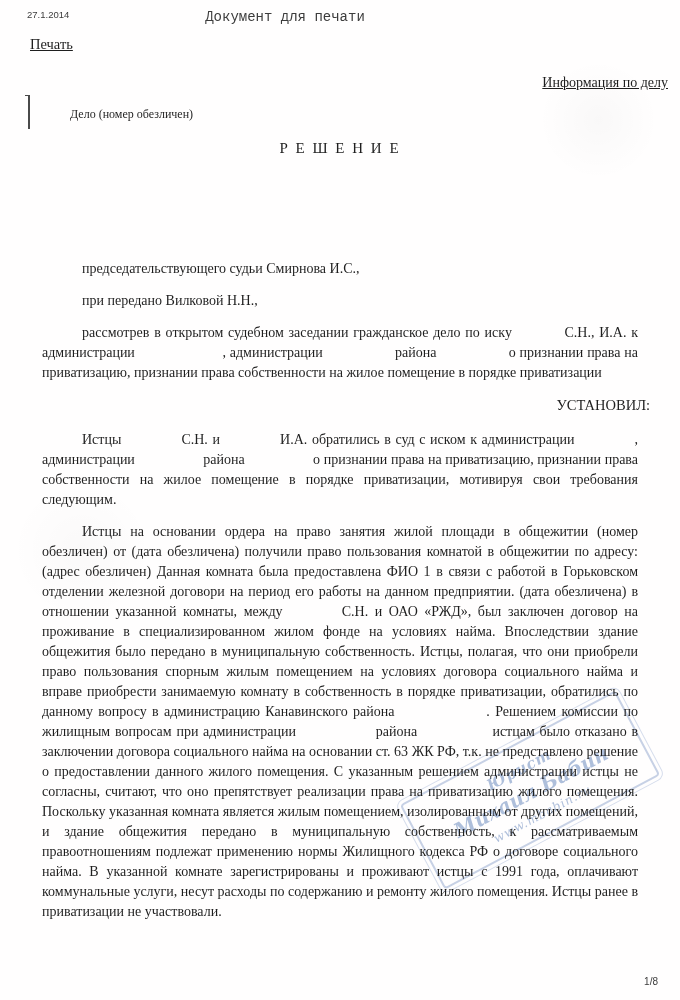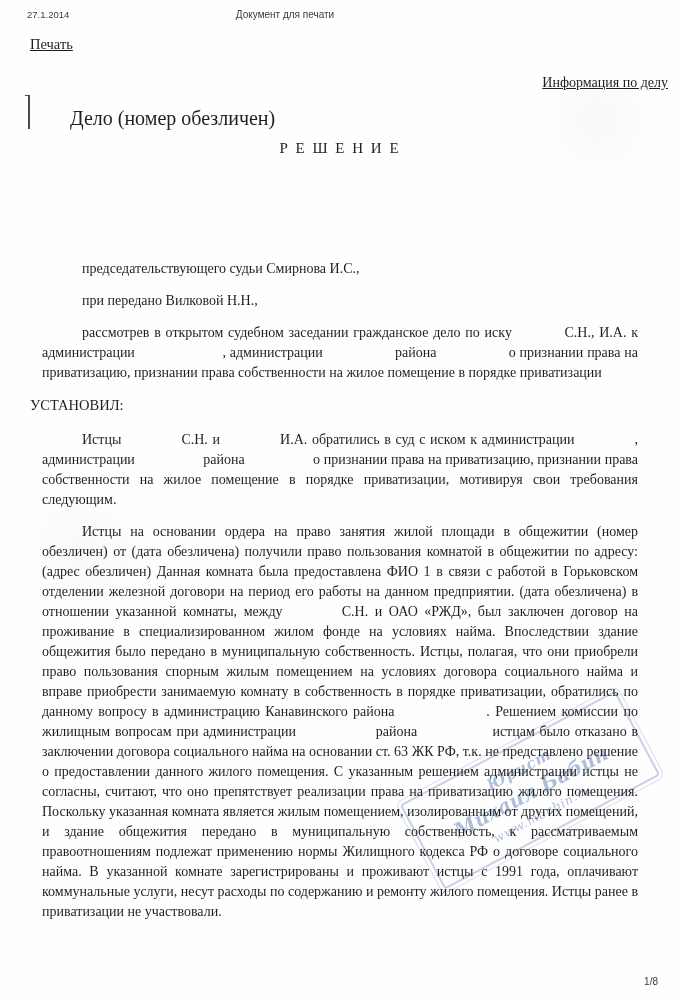--- a/index.html
+++ b/index.html
@@ -20,22 +20,22 @@
     padding-left: 18px;
   }
   .print-date {
     position: absolute; left: 27px; top: 9px;
     font-family: "Liberation Sans", sans-serif;
     font-size: 9.5px; color: #3c3c3c;
   }
   .print-title {
     position: absolute; left: 0; top: 9px; width: 570px;
     text-align: center;
-    font-family: Liberation Sans, sans-serif;
-    font-size: 10px; color: #3c3c3c;
+    font-family: Liberation Mono, monospace;
+    font-size: 14px; color: #3c3c3c;
   }
   .print-link {
     position: absolute; left: 30px; top: 36px;
     font-size: 14.5px; color: #1f1f1f;
     text-decoration: underline; cursor: pointer;
   }
   .doc-title {
     position: absolute; left: 0; right: 0; top: 54px;
     text-align: center; font-size: 15.5px;
   }
@@ -45,40 +45,40 @@
     text-decoration: underline; cursor: pointer;
   }
   .cursor-mark {
     position: absolute; left: 28px; top: 96px;
     width: 2px; height: 33px; background: #4a4a4a;
   }
   .cursor-mark::after {
     content: ""; position: absolute; left: -3px; top: -1px;
     width: 5px; height: 1px; background: #4a4a4a;
   }
-  .case-line { position: absolute; left: 70px; top: 107px; font-size: 20px; }
+  .case-line { position: absolute; left: 70px; top: 107px; font-size: 12px; }
   .heading {
     position: absolute; left: 0; right: 0; top: 140px;
     text-align: center; font-size: 15px; letter-spacing: 2px;
   }
   .subheading {
     position: absolute; left: 0; right: 0; top: 177px;
     text-align: center; font-size: 14.5px;
   }
   .doc-body {
     position: absolute; left: 30px; right: 30px; top: 247px;
     font-size: 14px; line-height: 20px;
   }
   .doc-body p { margin: 12px; text-indent: 40px; }
   .doc-body .j { text-align: justify; }
   .judge-line { margin-bottom: 15px; }
   .secretary-line { margin-bottom: 16px; }
   .case-desc { margin-bottom: 13px; }
   .ustanovil {
-    text-align: left; text-indent: 0;
+    text-align: right; text-indent: 0;
     margin: 0 0 15px 0; font-size: 14.5px;
   }
   .claims { margin-bottom: 9px; }
   .watermark {
     position: absolute; left: 408px; top: 742px; width: 228px;
     transform: rotate(-28deg);
     text-align: center;
     color: rgba(108, 138, 190, 0.55);
     border: 2px solid rgba(108, 138, 190, 0.38);
     outline: 1px solid rgba(108, 138, 190, 0.28);

